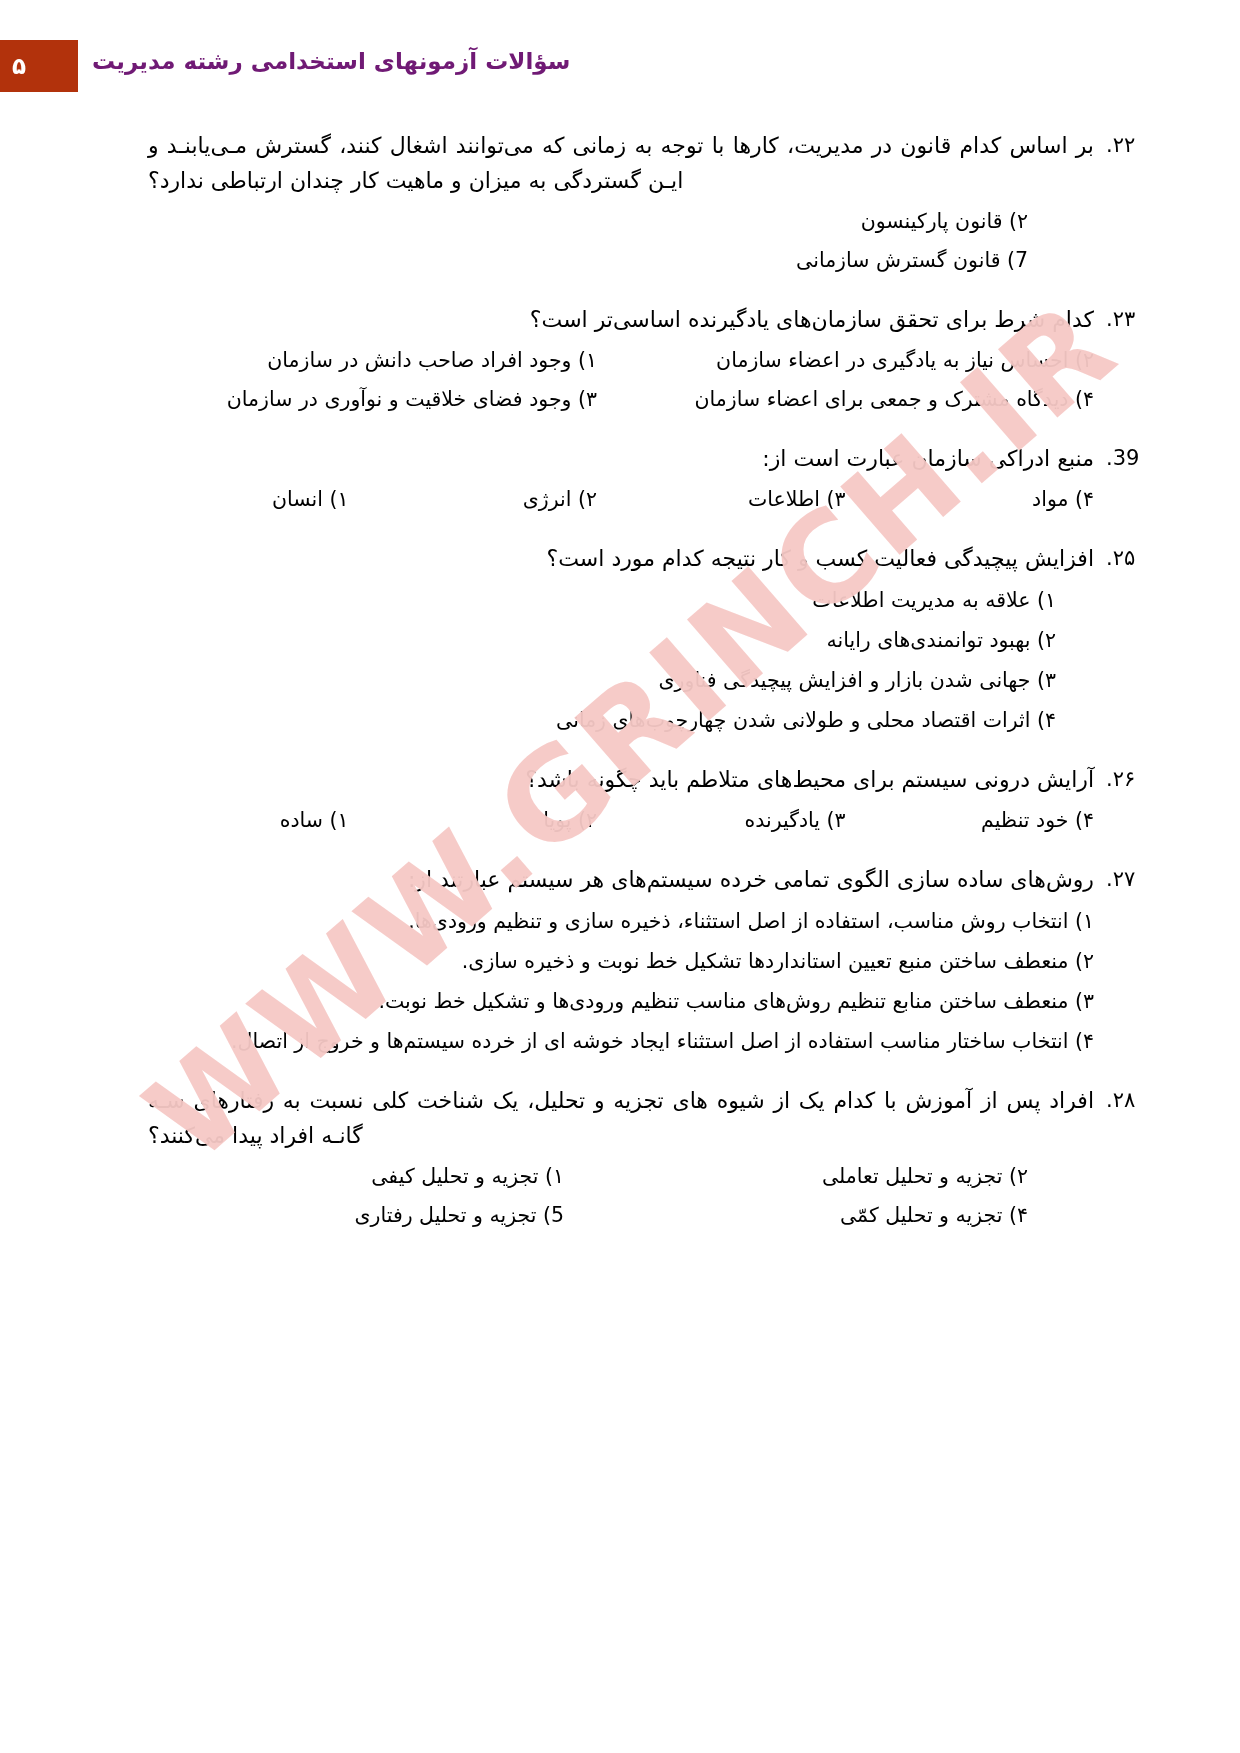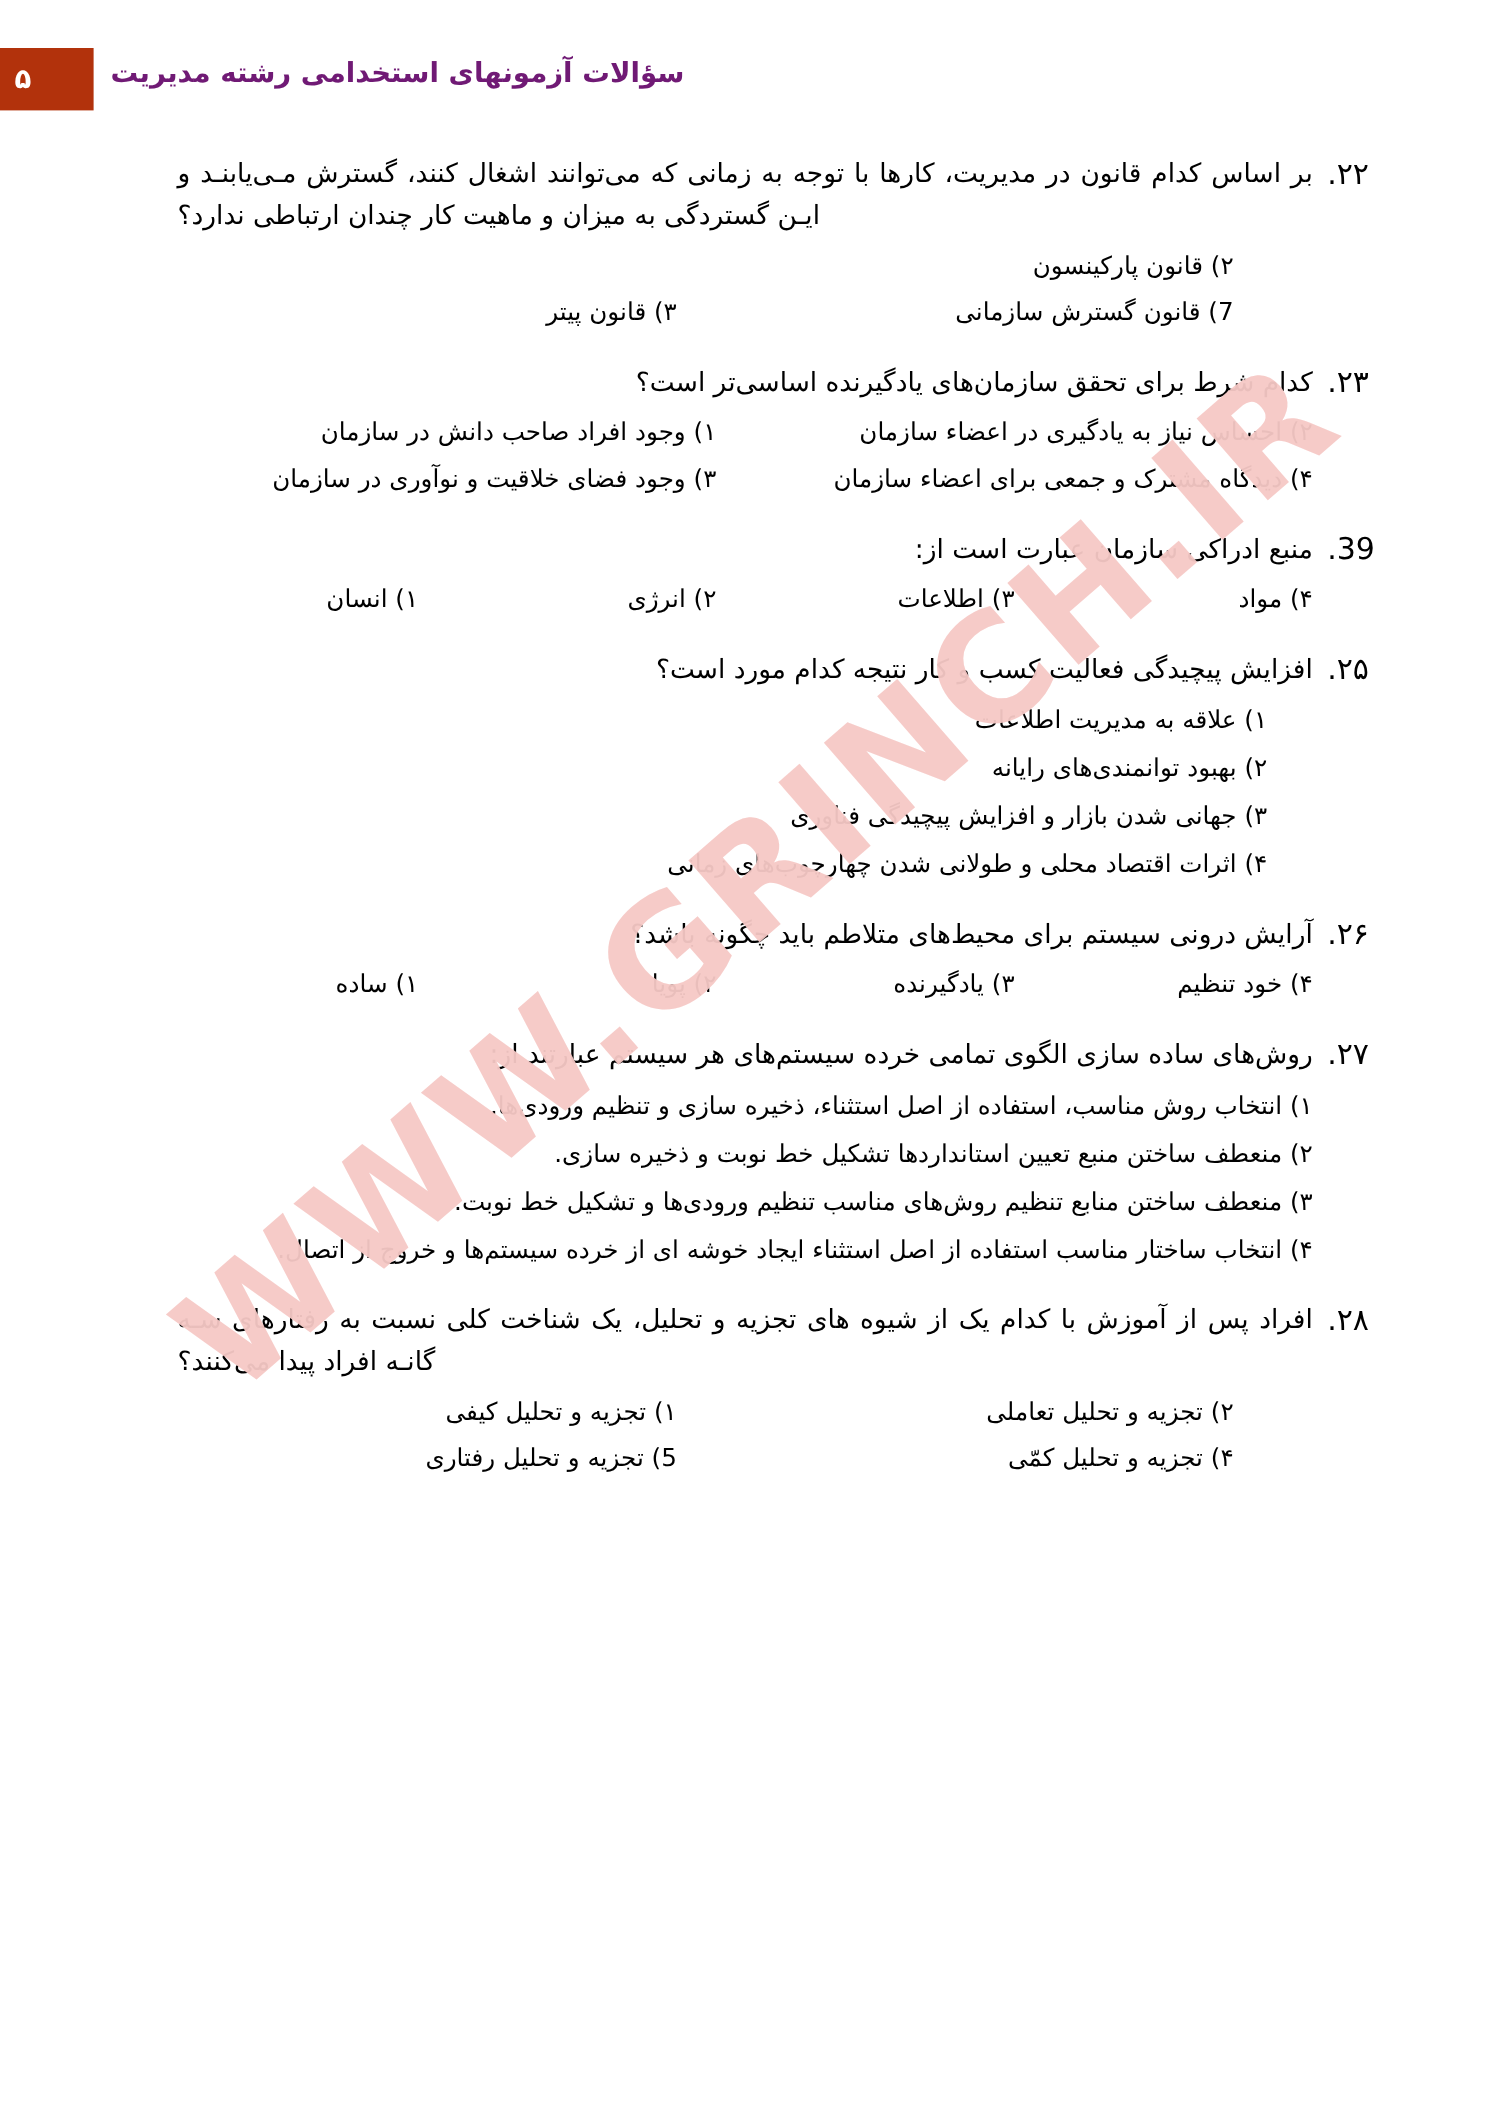--- a/index.html
+++ b/index.html
@@ -105,21 +105,21 @@
     display: flex;
     flex-direction: row;
     align-items: flex-start;
   }
   .q-num {
     flex: 0 0 auto;
     width: 54px;
     text-align: left;
     padding-left: 12px;
     box-sizing: border-box;
-    font-size: 25px;
+    font-size: 21px;
     line-height: 34px;
     white-space: nowrap;
   }
   .q-text {
     flex: 1 1 auto;
     font-size: 22px;
     line-height: 35px;
     text-align: justify;
     text-justify: inter-word;
     text-align-last: right;
@@ -182,21 +182,20 @@
     <div class="q-head">
       <div class="q-num">۲۲.</div>
       <div class="q-text justify-both">بر اساس کدام قانون در مدیریت، کارها با توجه به زمانی که می‌توانند اشغال کنند، گسترش مـی‌یابنـد و ایـن گستردگی به میزان و ماهیت کار چندان ارتباطی ندارد؟</div>
     </div>
     <div class="opts two-col indent-right">
       <div class="opt-row">
         <div class="opt">۲) قانون پارکینسون</div>
       </div>
       <div class="opt-row">
         <div class="opt">7) قانون گسترش سازمانی</div>
-        <div class="opt">۳) قانون پیتر</div>
       </div>
     </div>
   </div>
 
   <div class="question q-gap-lg">
     <div class="q-head">
       <div class="q-num">۲۳.</div>
       <div class="q-text">کدام شرط برای تحقق سازمان‌های یادگیرنده اساسی‌تر است؟</div>
     </div>
     <div class="opts two-col">

